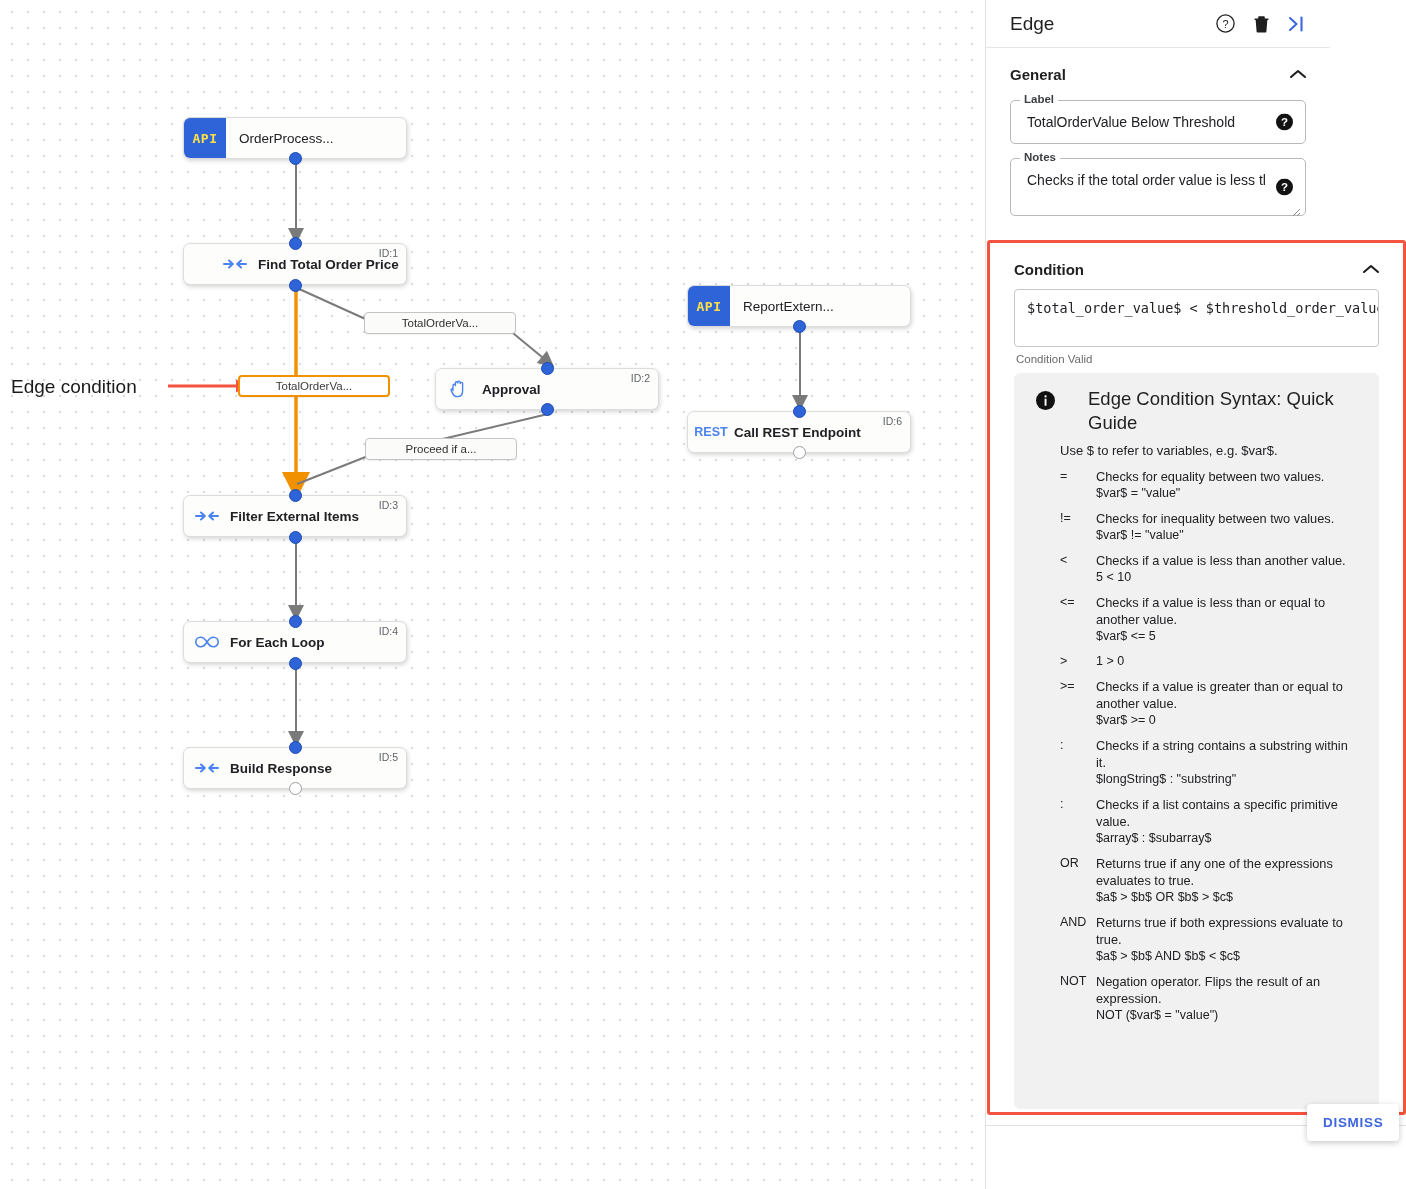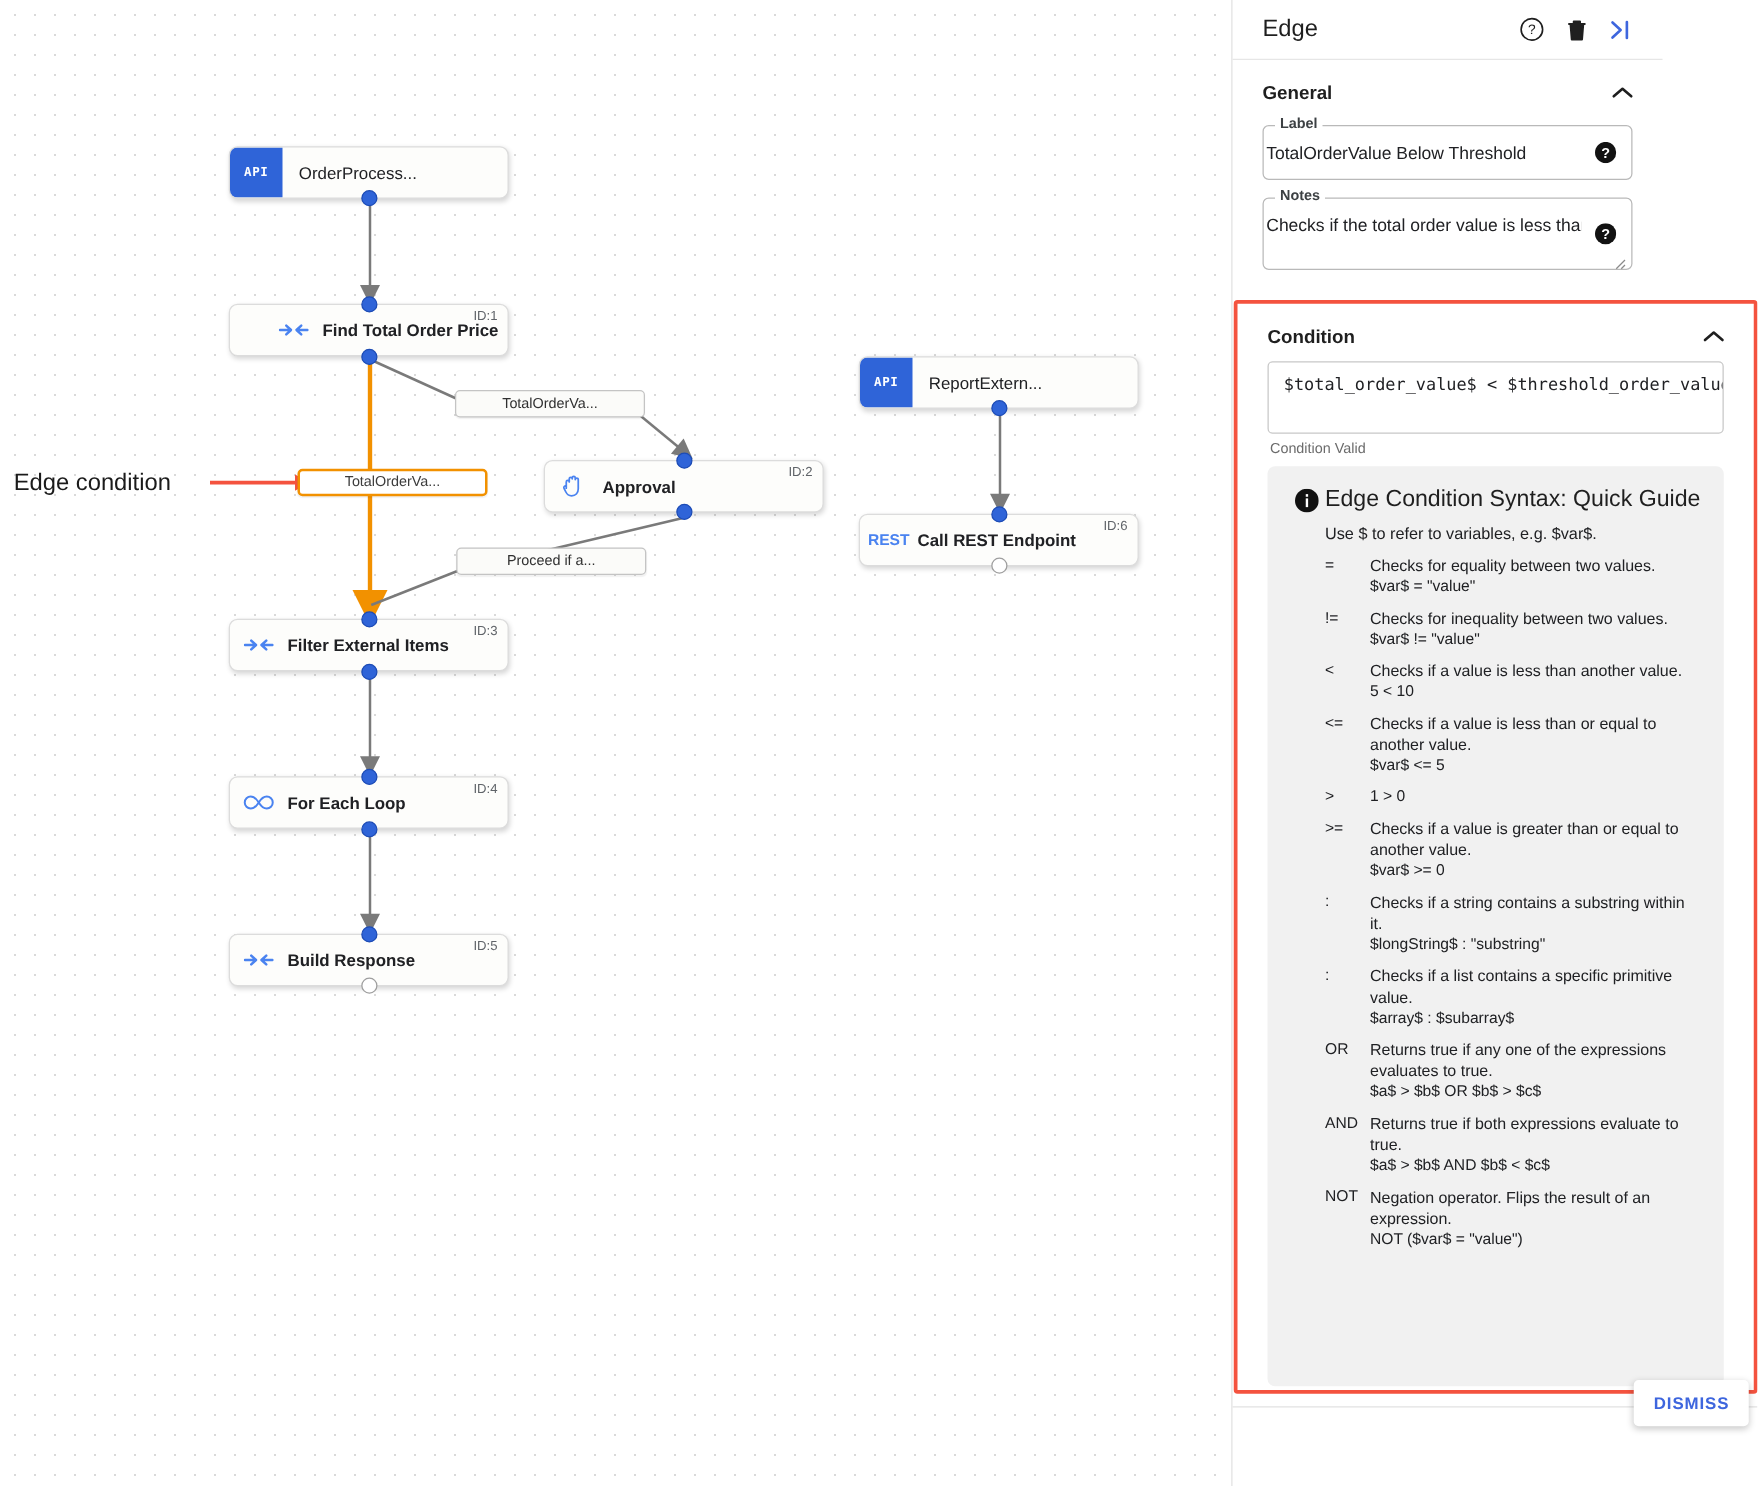--- a/index.html
+++ b/index.html
@@ -31,24 +31,24 @@
     background: #fdfdfb;
     border: 1px solid #dcdcdc;
     border-radius: 7px;
     box-shadow: 1px 2px 4px rgba(0,0,0,0.16);
     display: flex; align-items: center;
     overflow: hidden;
   }
   .node .badge {
     width: 42px; height: 100%;
     background: #2f64d8;
-    color: #ffffff;
+    color: #fde047;
     display: flex; align-items: center; justify-content: center;
     font-family: "DejaVu Sans Mono", monospace;
-    font-size: 10px; font-weight: 700; letter-spacing: .5px;
+    font-size: 13px; font-weight: 700; letter-spacing: .5px;
     flex: 0 0 42px;
   }
   .node .glyph {
     width: 46px; flex: 0 0 46px;
     display: flex; align-items: center; justify-content: center;
     color: #4a83f0;
   }
   .node .ntitle {
     font-size: 13.5px; font-weight: 700; color: #202124;
     white-space: nowrap;
@@ -121,21 +121,21 @@
   .section-head .stitle {
     font-size: 15px; font-weight: 700; color: #1f1f1f; flex: 1 1 auto;
   }
   .chev { width: 20px; height: 20px; display:flex; align-items:center; justify-content:center; cursor: pointer; }
 
   .field {
     position: relative;
     margin: 6px 10px 14px 10px;
     border: 1px solid #b9b9b9;
     border-radius: 5px;
-    padding: 12px 40px 12px 2px;
+    padding: 12px 40px 12px 16px;
     background: #fff;
   }
   .field .flabel {
     position: absolute; top: -8px; left: 9px;
     background: #fff; padding: 0 4px;
     font-size: 11.5px; color: #3c4043; font-weight: 700;
   }
   .field .fvalue {
     font-size: 14px; color: #202124; line-height: 18px;
     white-space: nowrap; overflow: hidden;
@@ -177,21 +177,21 @@
   }
 
   .guide {
     margin: 8px 10px 0 10px;
     background: #f1f1f1;
     border-radius: 6px;
     padding: 14px 16px 16px 16px;
     height: 736px;
     overflow: hidden;
   }
-  .guide-head { display: flex; align-items: flex-start; }
+  .guide-head { display: flex; align-items: flex-start; gap: 28px; }
   .guide-head .info-icon { width: 30px; flex: 0 0 30px; padding-top: 4px; display: flex; justify-content: center; }
   .guide-title { font-size: 18.5px; color: #1f1f1f; line-height: 24px; }
   .guide-intro { margin: 8px 0 10px 30px; font-size: 13px; color: #202124; }
   .op-row { display: flex; margin-bottom: 8px; }
   .op-sym {
     flex: 0 0 36px; margin-left: 30px;
     font-size: 12.5px; color: #202124; line-height: 17px;
   }
   .op-body { flex: 1 1 auto; padding-right: 6px; }
   .op-desc { font-size: 12.8px; color: #202124; line-height: 17px; }

